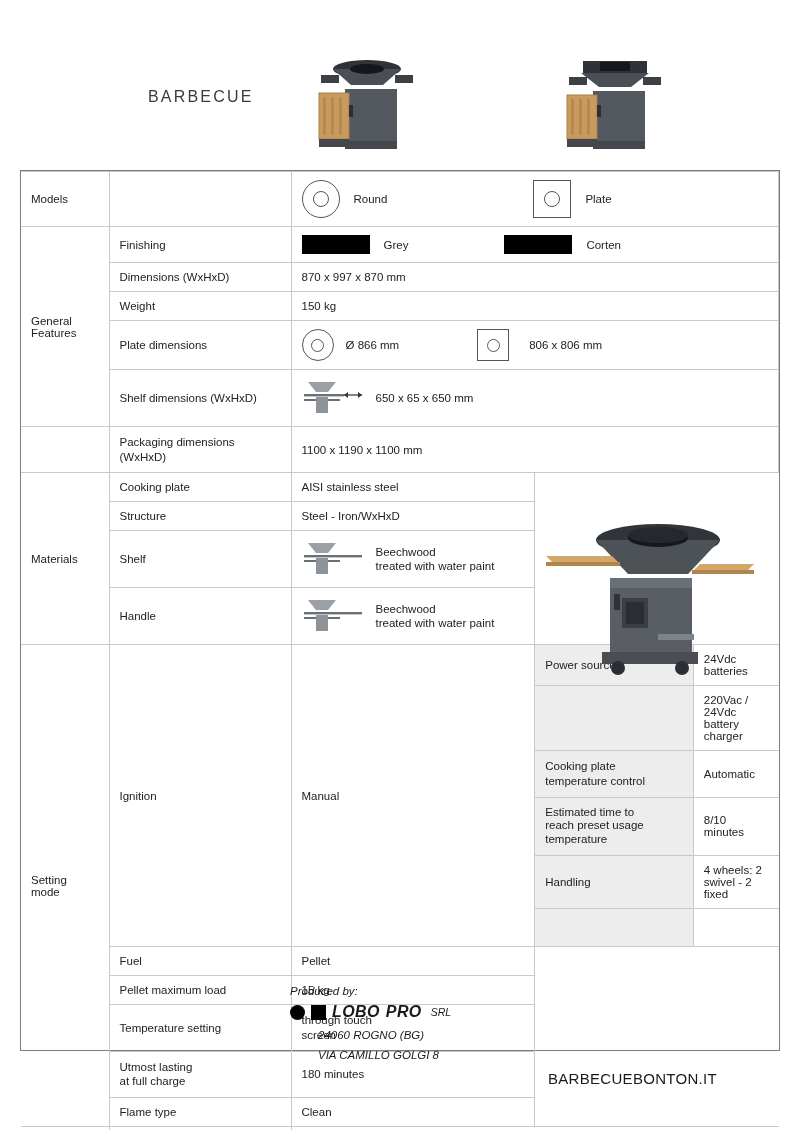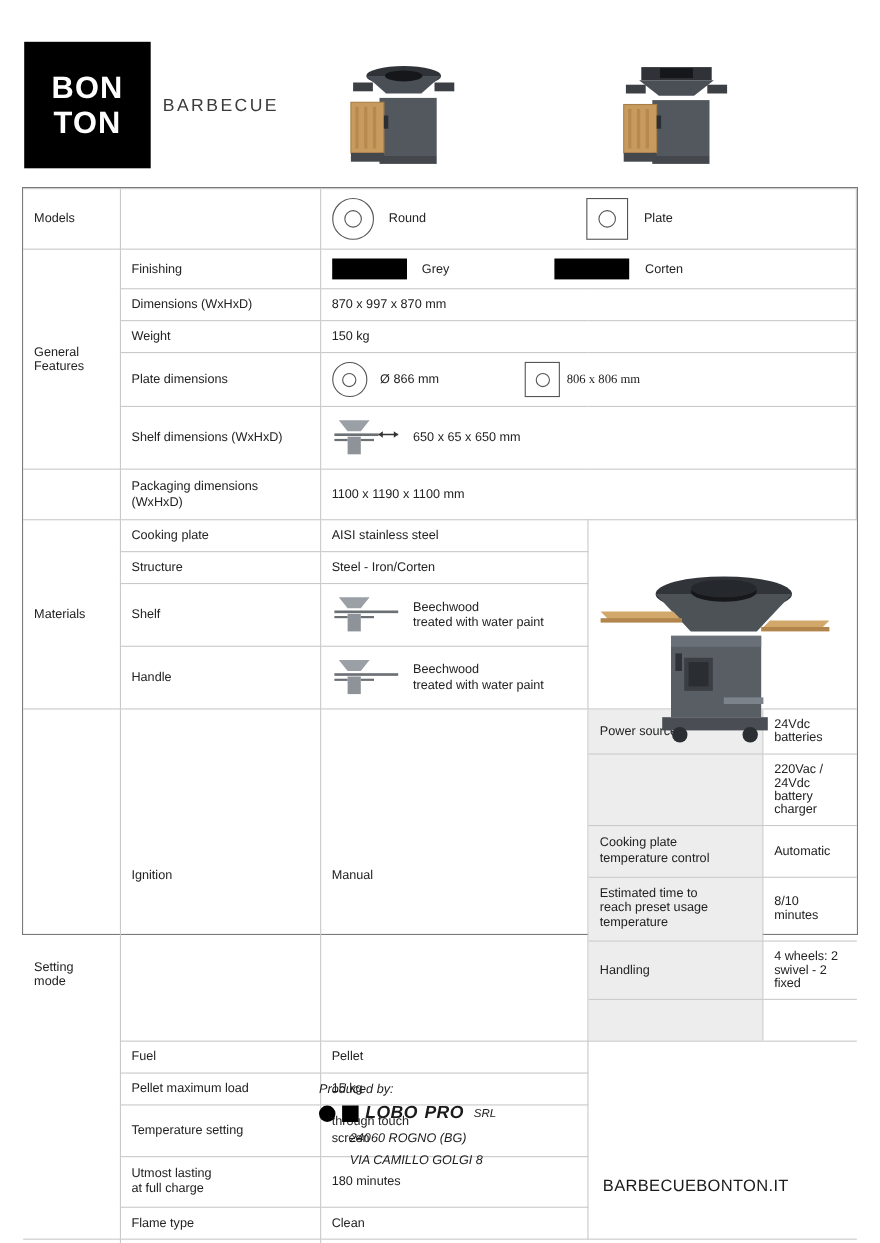--- a/index.html
+++ b/index.html
@@ -31,21 +31,21 @@
     position:absolute; left:148px; top:88px;
     font-size:16px; letter-spacing:2.2px; color:#3a3a3a;
   }
   .hero-img { position:absolute; }
   .hero1 { left:305px; top:45px; width:120px; height:110px; }
   .hero2 { left:553px; top:45px; width:120px; height:110px; }
 
   
   .table-wrap {
     position:absolute; left:20px; top:170px;
-    width:760px; height:680px;
+    width:760px; height:881px;
     border:1.4px solid #7a7a7a;
   }
   table.spec { width:100%; border-collapse:collapse; table-layout:fixed; }
   table.spec td {
     border:0.8px solid #c9c9c9;
     padding:8px 10px;
     vertical-align:middle;
     font-size:11.5px;
     color:#222;
   }
@@ -106,24 +106,20 @@
     font-size:15px; color:#1a1a1a; letter-spacing:0.3px;
   }
   .grey-block { background:#ededed; }
 </style>
 </head>
 <body>
 
 <div class="page">
 
   <div class="header">
-    <div class="logo-box">
-      <div class="logo-line">BON</div>
-      <div class="logo-line">TON</div>
-    </div>
     <div class="logo-barbecue">BARBECUE</div>
 
     <svg class="hero-img hero1" viewBox="0 0 120 110">
       <ellipse cx="62" cy="24" rx="34" ry="9" fill="#2f3236"></ellipse>
       <path d="M28 24 L96 24 L78 40 L46 40 Z" fill="#4a4f55"></path>
       <ellipse cx="62" cy="24" rx="17" ry="5" fill="#15171a"></ellipse>
       <rect x="16" y="30" width="18" height="8" fill="#3c4045"></rect>
       <rect x="90" y="30" width="18" height="8" fill="#3c4045"></rect>
       <rect x="40" y="44" width="52" height="52" fill="#53585e"></rect>
       <rect x="14" y="48" width="30" height="46" fill="#c79a5e"></rect>
@@ -205,21 +201,21 @@
         <td class="colB">Plate dimensions</td>
         <td colspan="2">
           <div class="row-cell" style="gap:0;">
             <div class="circ-small">
                   <div class="inner"></div>
                 </div>
             <span style="margin-left:12px;">Ø 866 mm</span>
             <div class="sq-small" style="margin-left:78px;">
                   <div class="inner-c"></div>
                 </div>
-            <span style="margin-left:6px;font-family:Liberation Serif, serif;">806 x 806 mm</span>
+            <span style="margin-left:20px;">806 x 806 mm</span>
           </div>
         </td>
       </tr>
 
       <tr>
         <td class="colB">Shelf dimensions (WxHxD)</td>
         <td colspan="2">
           <div class="row-cell">
             <svg class="shelf-ico" viewBox="0 0 64 40">
               <path d="M6 4 L34 4 L26 14 L14 14 Z" fill="#9aa0a6"></path>
@@ -246,21 +242,21 @@
       </tr>
 
       <tr>
         <td class="colA sect-label no-l band-top" rowspan="4">Materials</td>
         <td class="colB band-top">Cooking plate</td>
         <td class="band-top" style="width:245px;">AISI stainless steel</td>
         <td class="band-top no-r" rowspan="4"></td>
       </tr>
       <tr>
         <td class="colB">Structure</td>
-        <td>Steel  -  Iron/Corten</td>
+        <td>Steel  -  Iron/WxHxD</td>
       </tr>
       <tr>
         <td class="colB">Shelf</td>
         <td>
           <div class="row-cell">
             <svg class="shelf-ico" viewBox="0 0 64 40">
               <path d="M6 4 L34 4 L26 14 L14 14 Z" fill="#9aa0a6"></path>
               <rect x="2" y="16" width="58" height="2.4" fill="#6b7075"></rect>
               <rect x="14" y="19" width="12" height="16" fill="#8d9398"></rect>
               <rect x="2" y="21" width="12" height="2" fill="#6b7075"></rect>

